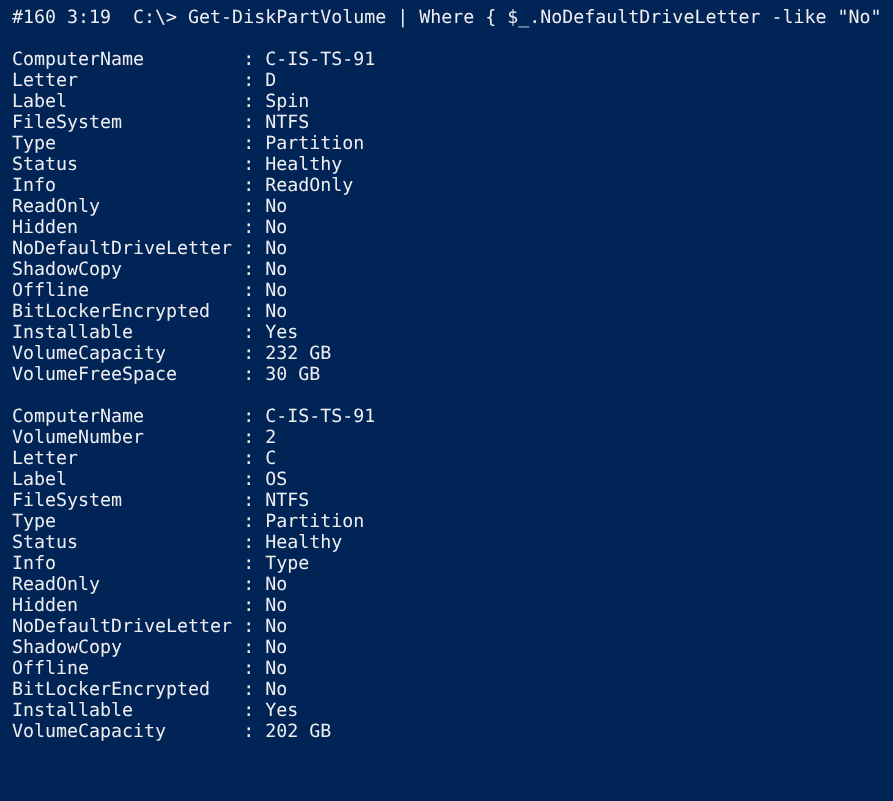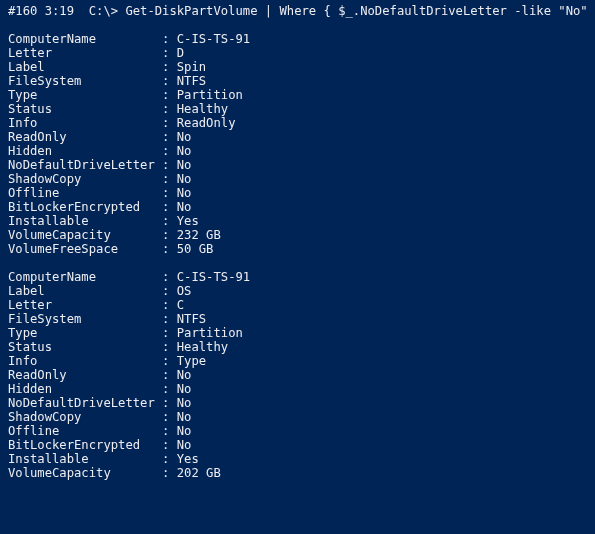--- a/index.html
+++ b/index.html
@@ -51,27 +51,28 @@
         <div class="line"><span class="prop-label">Status              </span><span class="prop-sep"> : </span><span class="prop-value">Healthy</span></div>
         <div class="line"><span class="prop-label">Info                </span><span class="prop-sep"> : </span><span class="prop-value">ReadOnly</span></div>
         <div class="line"><span class="prop-label">ReadOnly            </span><span class="prop-sep"> : </span><span class="prop-value">No</span></div>
         <div class="line"><span class="prop-label">Hidden              </span><span class="prop-sep"> : </span><span class="prop-value">No</span></div>
         <div class="line"><span class="prop-label">NoDefaultDriveLetter</span><span class="prop-sep"> : </span><span class="prop-value">No</span></div>
         <div class="line"><span class="prop-label">ShadowCopy          </span><span class="prop-sep"> : </span><span class="prop-value">No</span></div>
         <div class="line"><span class="prop-label">Offline             </span><span class="prop-sep"> : </span><span class="prop-value">No</span></div>
         <div class="line"><span class="prop-label">BitLockerEncrypted  </span><span class="prop-sep"> : </span><span class="prop-value">No</span></div>
         <div class="line"><span class="prop-label">Installable         </span><span class="prop-sep"> : </span><span class="prop-value">Yes</span></div>
         <div class="line"><span class="prop-label">VolumeCapacity      </span><span class="prop-sep"> : </span><span class="prop-value">232 GB</span></div>
-        <div class="line"><span class="prop-label">VolumeFreeSpace     </span><span class="prop-sep"> : </span><span class="prop-value">50 GB</span></div>
+        <div class="line"><span class="prop-label">VolumeFreeSpace     </span><span class="prop-sep"> : </span><span class="prop-value">30 GB</span></div>
       </div>
       <div class="blank"></div>
       <div>
         <div class="line"><span class="prop-label">ComputerName        </span><span class="prop-sep"> : </span><span class="prop-value">C-IS-TS-91</span></div>
+        <div class="line"><span class="prop-label">VolumeNumber        </span><span class="prop-sep"> : </span><span class="prop-value">2</span></div>
+        <div class="line"><span class="prop-label">Letter              </span><span class="prop-sep"> : </span><span class="prop-value">C</span></div>
         <div class="line"><span class="prop-label">Label               </span><span class="prop-sep"> : </span><span class="prop-value">OS</span></div>
-        <div class="line"><span class="prop-label">Letter              </span><span class="prop-sep"> : </span><span class="prop-value">C</span></div>
         <div class="line"><span class="prop-label">FileSystem          </span><span class="prop-sep"> : </span><span class="prop-value">NTFS</span></div>
         <div class="line"><span class="prop-label">Type                </span><span class="prop-sep"> : </span><span class="prop-value">Partition</span></div>
         <div class="line"><span class="prop-label">Status              </span><span class="prop-sep"> : </span><span class="prop-value">Healthy</span></div>
         <div class="line"><span class="prop-label">Info                </span><span class="prop-sep"> : </span><span class="prop-value">Type</span></div>
         <div class="line"><span class="prop-label">ReadOnly            </span><span class="prop-sep"> : </span><span class="prop-value">No</span></div>
         <div class="line"><span class="prop-label">Hidden              </span><span class="prop-sep"> : </span><span class="prop-value">No</span></div>
         <div class="line"><span class="prop-label">NoDefaultDriveLetter</span><span class="prop-sep"> : </span><span class="prop-value">No</span></div>
         <div class="line"><span class="prop-label">ShadowCopy          </span><span class="prop-sep"> : </span><span class="prop-value">No</span></div>
         <div class="line"><span class="prop-label">Offline             </span><span class="prop-sep"> : </span><span class="prop-value">No</span></div>
         <div class="line"><span class="prop-label">BitLockerEncrypted  </span><span class="prop-sep"> : </span><span class="prop-value">No</span></div>

